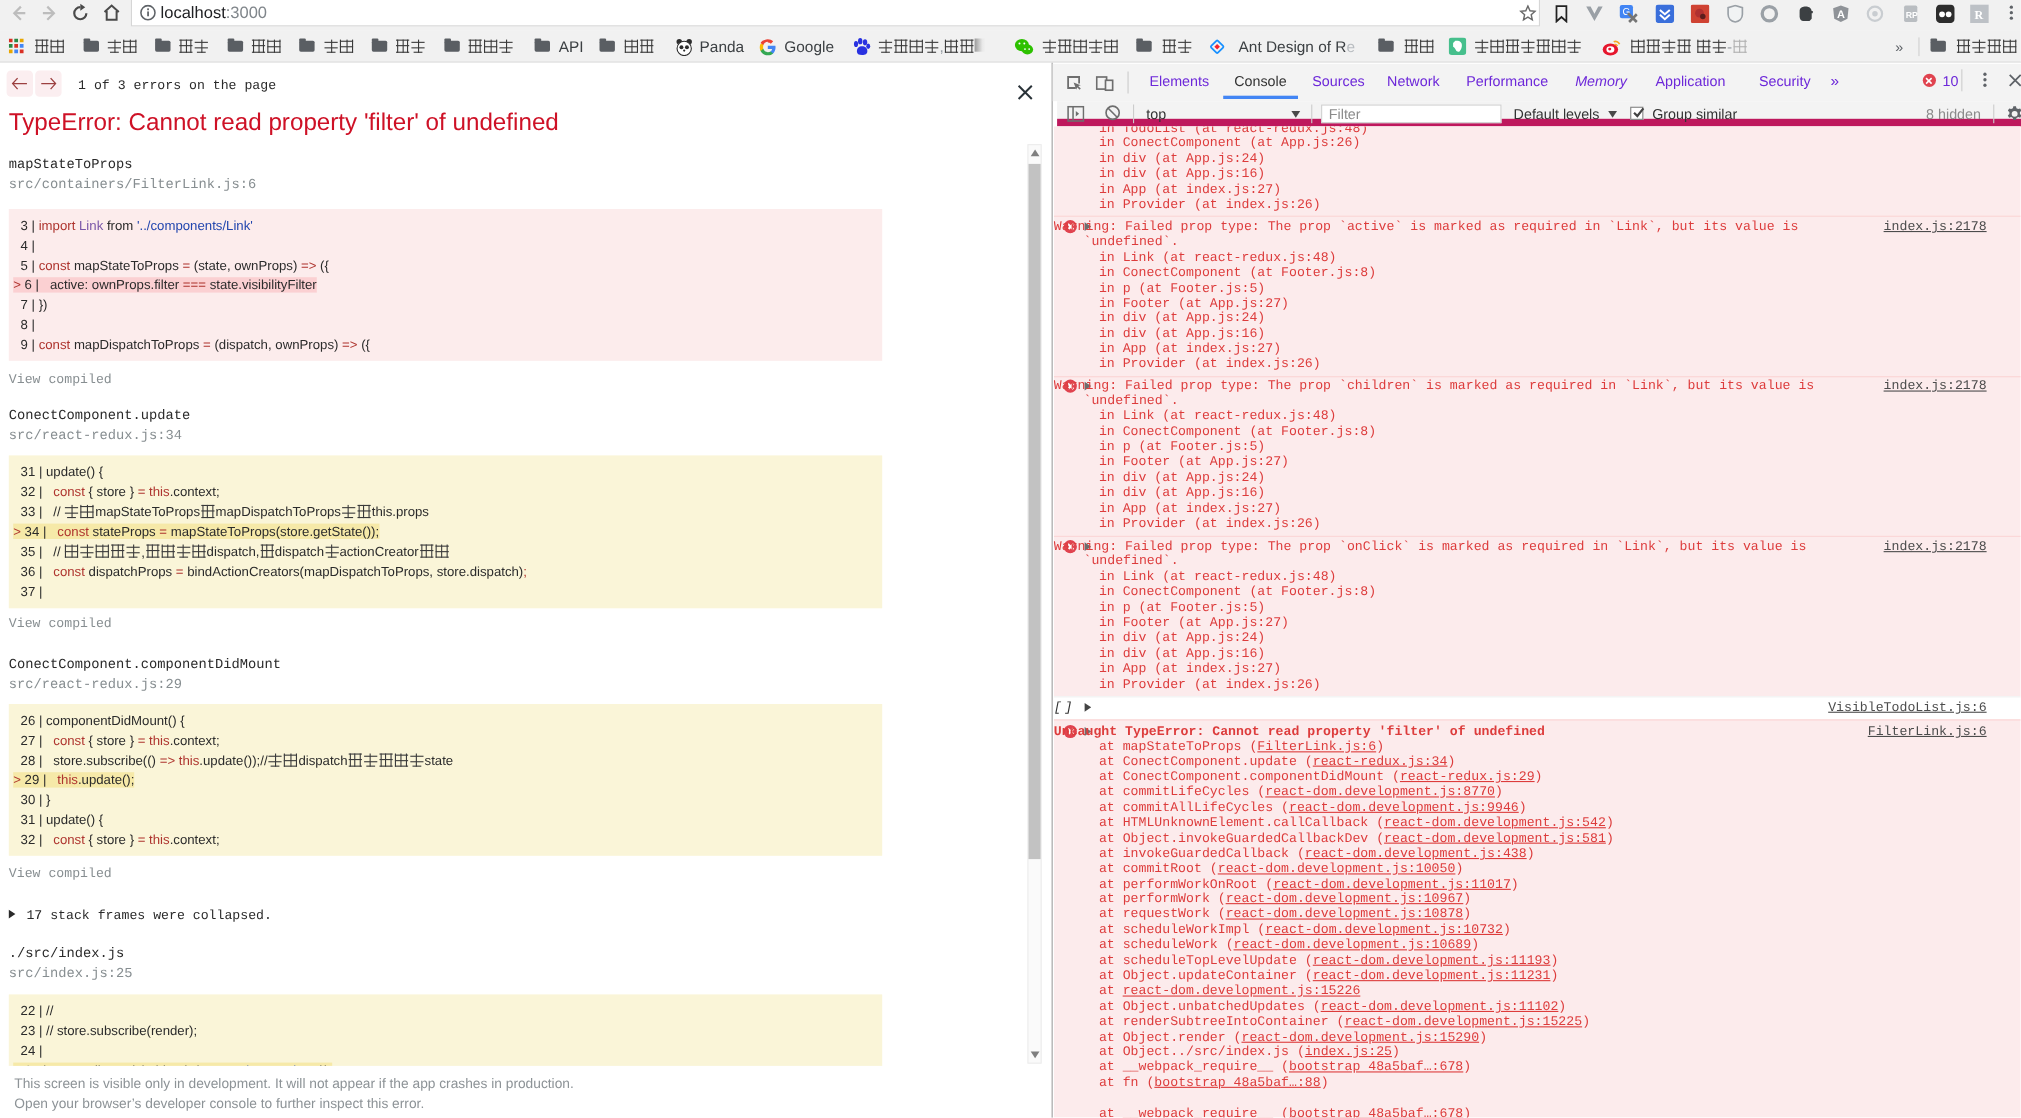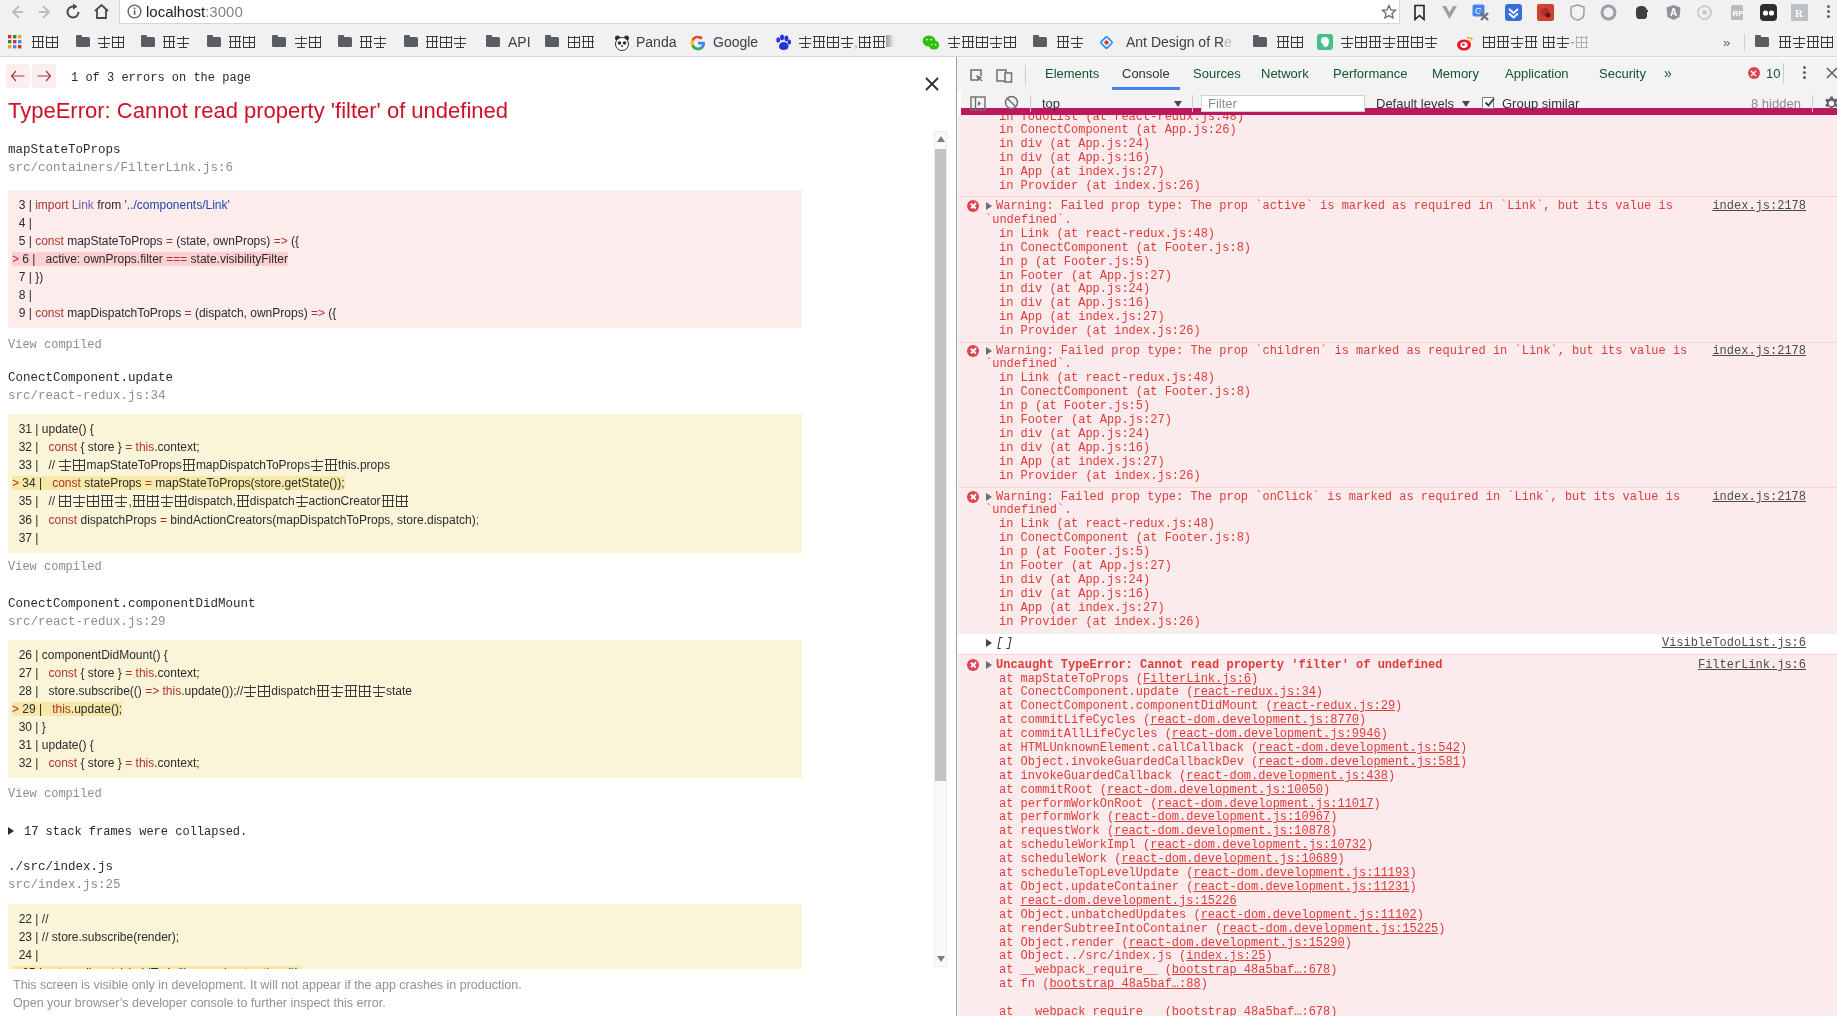--- a/index.html
+++ b/index.html
@@ -54,30 +54,30 @@
 #ovfooter{position:absolute;left:0;top:912px;width:940px;height:53px;background:#fff;
   font-size:12.5px;color:#8d9397}
 
 #lsb{position:absolute;left:934px;top:74px;width:13px;height:836px;background:#fafafa;border:1px solid #ececec}
 #lsbthumb{position:absolute;left:0px;top:17px;width:11px;height:632px;background:#c2c2c2;border-radius:0px}
 .sbarrow{position:absolute;left:2px;width:0;height:0;border-left:4.5px solid transparent;border-right:4.5px solid transparent}
 
 #devtools{position:absolute;left:956px;top:57px;width:881px;height:959px;background:#fff;border-left:1px solid #9f9f9f}
 #dtr1{position:absolute;left:0;top:1px;width:880px;height:34px;background:#f3f3f3}
 #dtr2{position:absolute;left:4px;top:35px;width:880px;height:23px;background:#f3f3f3;border-bottom:7px solid #be185d}
-.tab{position:absolute;top:0;height:31px;line-height:31px;font-size:13px;color:#14532d}
+.tab{position:absolute;top:0;height:31px;line-height:31px;font-size:13px;color:#6d28d9}
 .dticon{position:absolute}
 #console{position:absolute;left:1px;top:58px;width:879px;height:901px;background:#fff;overflow:hidden;
   font-family:"Liberation Mono",monospace;font-size:12px}
 .entry{position:absolute;left:0;width:879px;background:#fcebec}
 .entry.white{background:#fff}
 .cl{position:absolute;left:0;width:879px;height:14px;line-height:14px;color:#dd3c3c;white-space:pre}
 .cl u, .rlink u{text-decoration:underline}
 .ind{padding-left:41px}
-.msg{padding-left:38px}
+.msg{}
 .wrap{padding-left:27px}
 .rlink{position:absolute;right:31px;height:14px;line-height:14px;color:#4c4c4c;text-decoration:underline}
 .errico{position:absolute;left:9px;width:12px;height:12px;border-radius:50%;background:#e0434f}
 .errico:before{content:"";position:absolute;left:2.7px;top:5.2px;width:6.6px;height:1.6px;background:#fff;transform:rotate(45deg)}
 .errico:after{content:"";position:absolute;left:2.7px;top:5.2px;width:6.6px;height:1.6px;background:#fff;transform:rotate(-45deg)}
 .tri{position:absolute;left:28px;width:0;height:0;border-top:4px solid transparent;border-bottom:4px solid transparent;border-left:6px solid #6e6e6e}
 .trid{position:absolute;width:0;height:0;border-left:4.5px solid transparent;border-right:4.5px solid transparent;border-top:6px solid #494949}
 .sep{position:absolute;background:#ccc;width:1px}
 </style></head><body>
 <div id="toolbar">
@@ -320,21 +320,21 @@
 <svg class="dticon" style="left:39px;top:9px" width="17" height="17" viewBox="0 0 17 17">
         <rect x="1" y="3" width="9" height="11" stroke="#6e6e6e" stroke-width="1.5" fill="none"></rect>
         <rect x="9" y="6" width="6.5" height="9" stroke="#6e6e6e" stroke-width="1.5" fill="#f3f3f3"></rect>
       </svg>
 <div class="sep" style="left:68px;top:7px;height:20px"></div>
 <div class="tab" style="left:88px;">Elements</div>
 <div class="tab" style="left:165px; color:#333">Console</div>
 <div class="tab" style="left:236px;">Sources</div>
 <div class="tab" style="left:304px;">Network</div>
 <div class="tab" style="left:376px;">Performance</div>
-<div class="tab" style="left:475px;">Memory</div>
+<div class="tab" style="left:475px;font-style:italic;">Memory</div>
 <div class="tab" style="left:548px;">Application</div>
 <div class="tab" style="left:642px;">Security</div>
 <div class="abs" style="left:155px;top:29px;width:68px;height:3px;background:#4285f4"></div>
 <div class="tab" style="left:707px;font-size:14px">»</div>
 <div class="abs" style="left:791px;top:9px;width:12px;height:12px;border-radius:50%;background:#e0434f"></div>
 <svg class="abs" style="left:793px;top:11.5px" width="7" height="7" viewBox="0 0 7 7">
         <path d="M1 1 L6 6 M6 1 L1 6" stroke="#fff" stroke-width="1.4"></path>
       </svg>
 <div class="tab" style="left:809px">10</div>
 <div class="sep" style="left:826px;top:5px;height:20px"></div>

